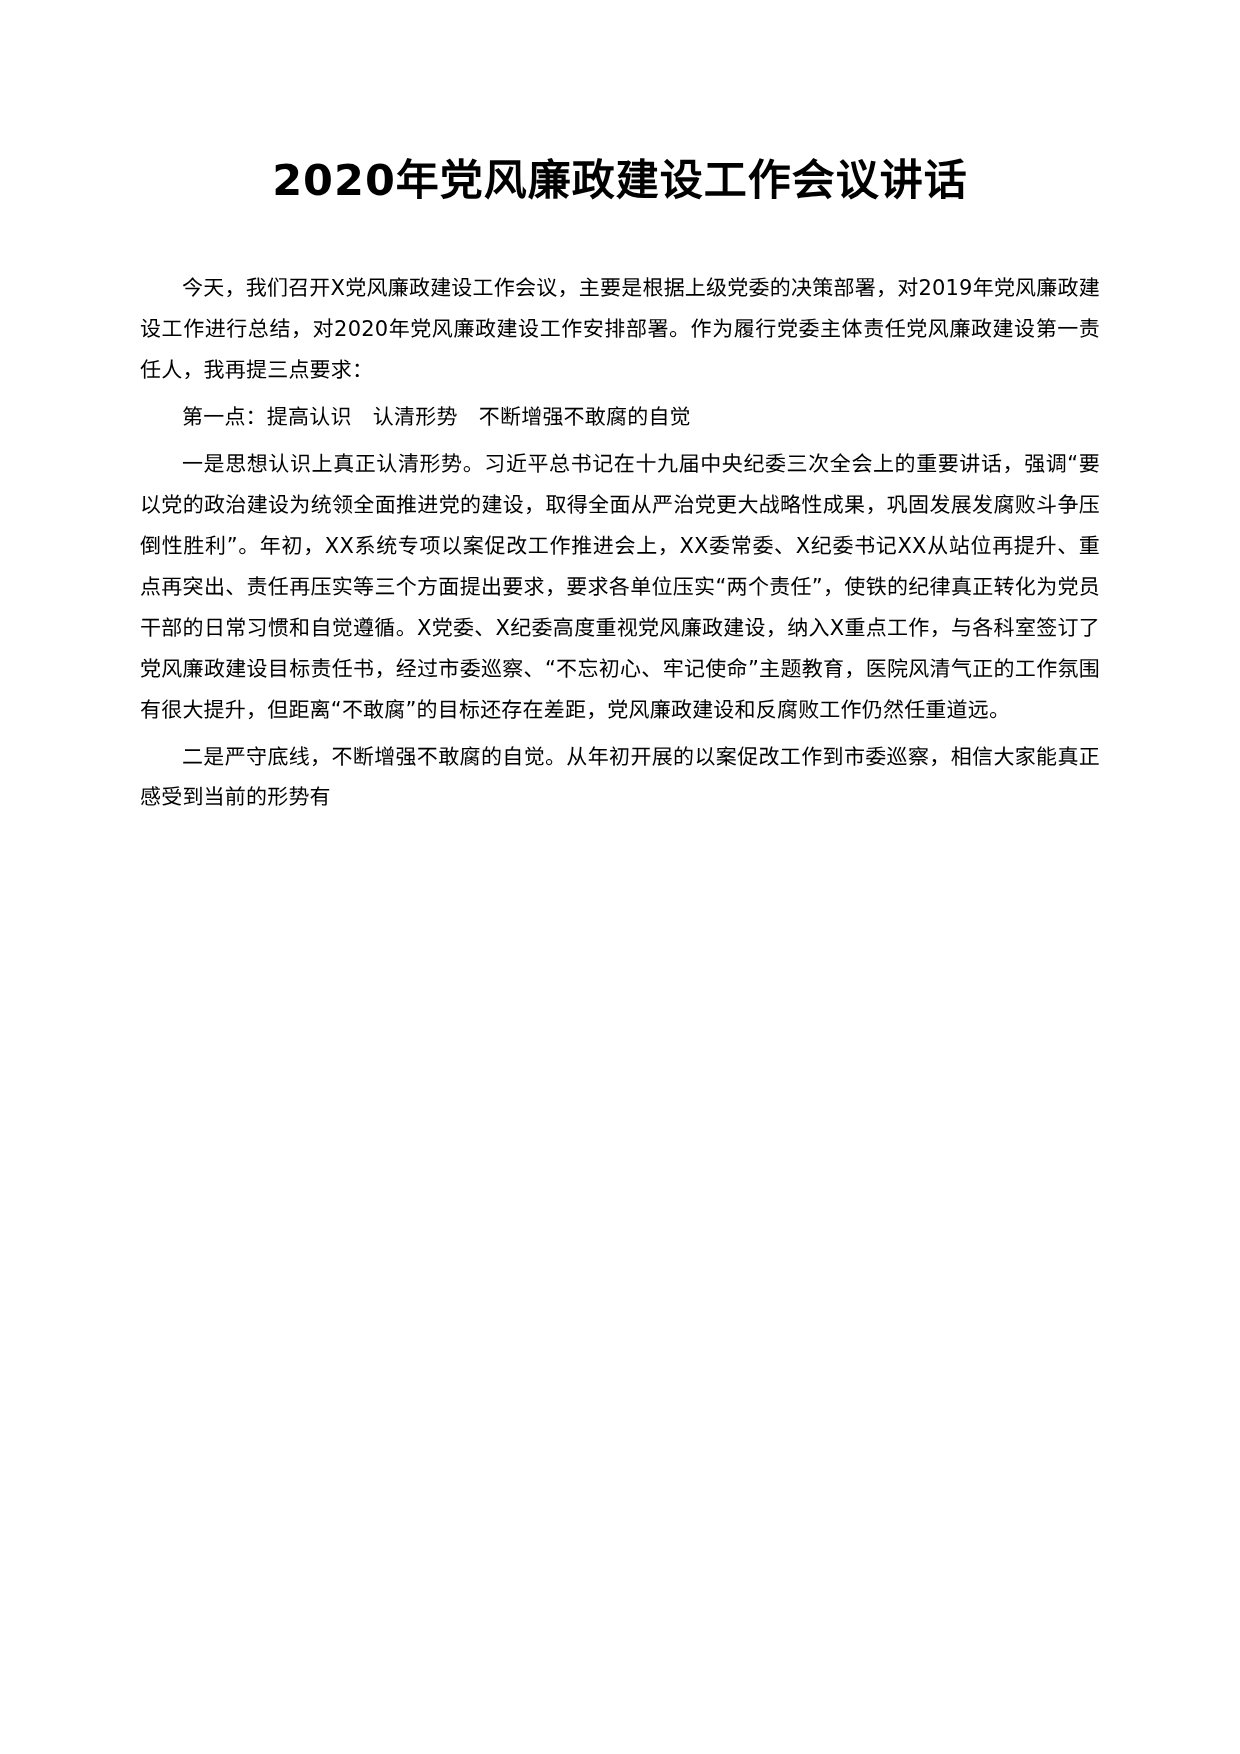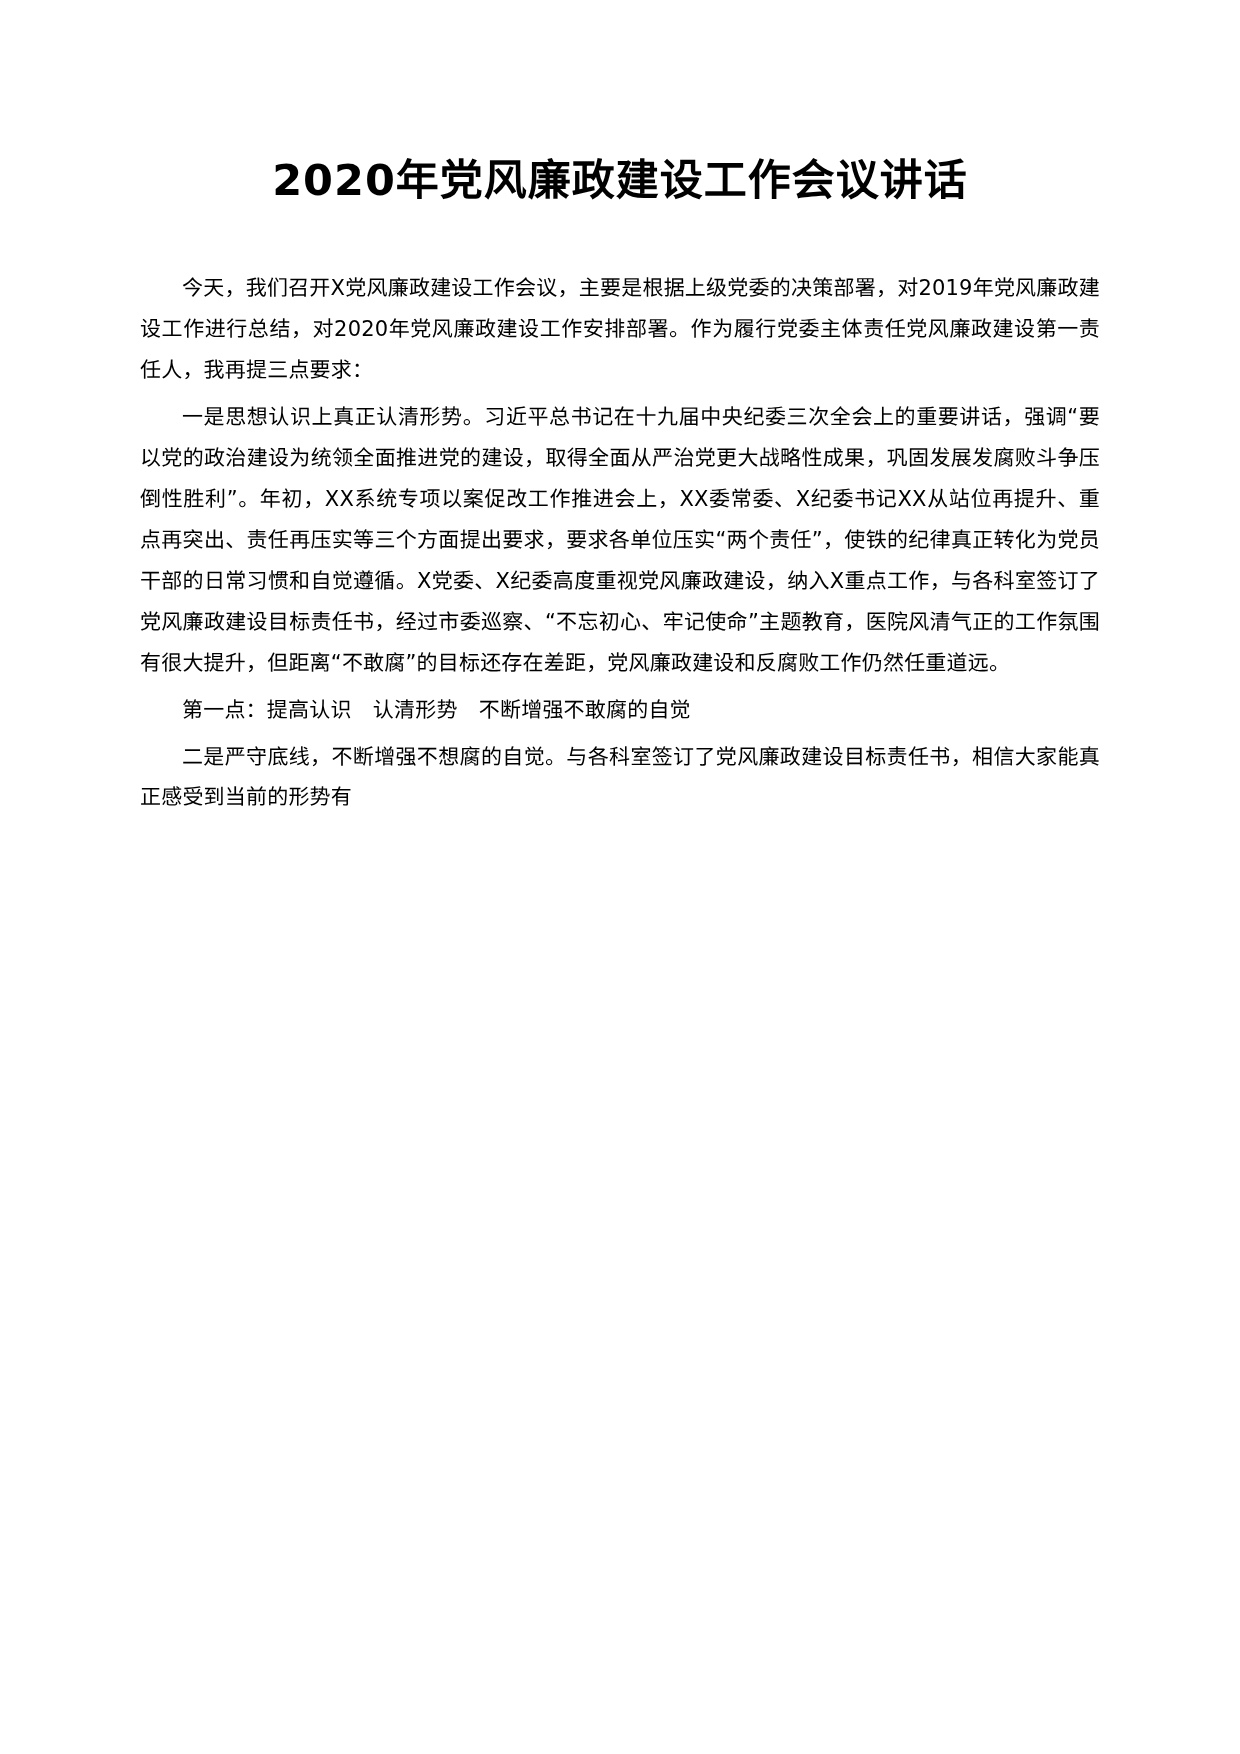--- a/index.html
+++ b/index.html
@@ -49,19 +49,19 @@
 </style>
 </head>
 <body>
 
 <div class="page">
 
   <h1 class="doc-title">2020年党风廉政建设工作会议讲话</h1>
 
   <p class="para indent">今天，我们召开X党风廉政建设工作会议，主要是根据上级党委的决策部署，对2019年党风廉政建设工作进行总结，对2020年党风廉政建设工作安排部署。作为履行党委主体责任党风廉政建设第一责任人，我再提三点要求：</p>
 
+  <p class="para heading-line">第一点：提高认识　认清形势　不断增强不敢腐的自觉</p>
+
   <p class="para indent">一是思想认识上真正认清形势。习近平总书记在十九届中央纪委三次全会上的重要讲话，强调“要以党的政治建设为统领全面推进党的建设，取得全面从严治党更大战略性成果，巩固发展发腐败斗争压倒性胜利”。年初，XX系统专项以案促改工作推进会上，XX委常委、X纪委书记XX从站位再提升、重点再突出、责任再压实等三个方面提出要求，要求各单位压实“两个责任”，使铁的纪律真正转化为党员干部的日常习惯和自觉遵循。X党委、X纪委高度重视党风廉政建设，纳入X重点工作，与各科室签订了党风廉政建设目标责任书，经过市委巡察、“不忘初心、牢记使命”主题教育，医院风清气正的工作氛围有很大提升，但距离“不敢腐”的目标还存在差距，党风廉政建设和反腐败工作仍然任重道远。</p>
 
-  <p class="para heading-line">第一点：提高认识　认清形势　不断增强不敢腐的自觉</p>
-
-  <p class="para indent">二是严守底线，不断增强不想腐的自觉。与各科室签订了党风廉政建设目标责任书，相信大家能真正感受到当前的形势有</p>
+  <p class="para indent">二是严守底线，不断增强不敢腐的自觉。从年初开展的以案促改工作到市委巡察，相信大家能真正感受到当前的形势有</p>
 
 </div>
 
 </body></html>

